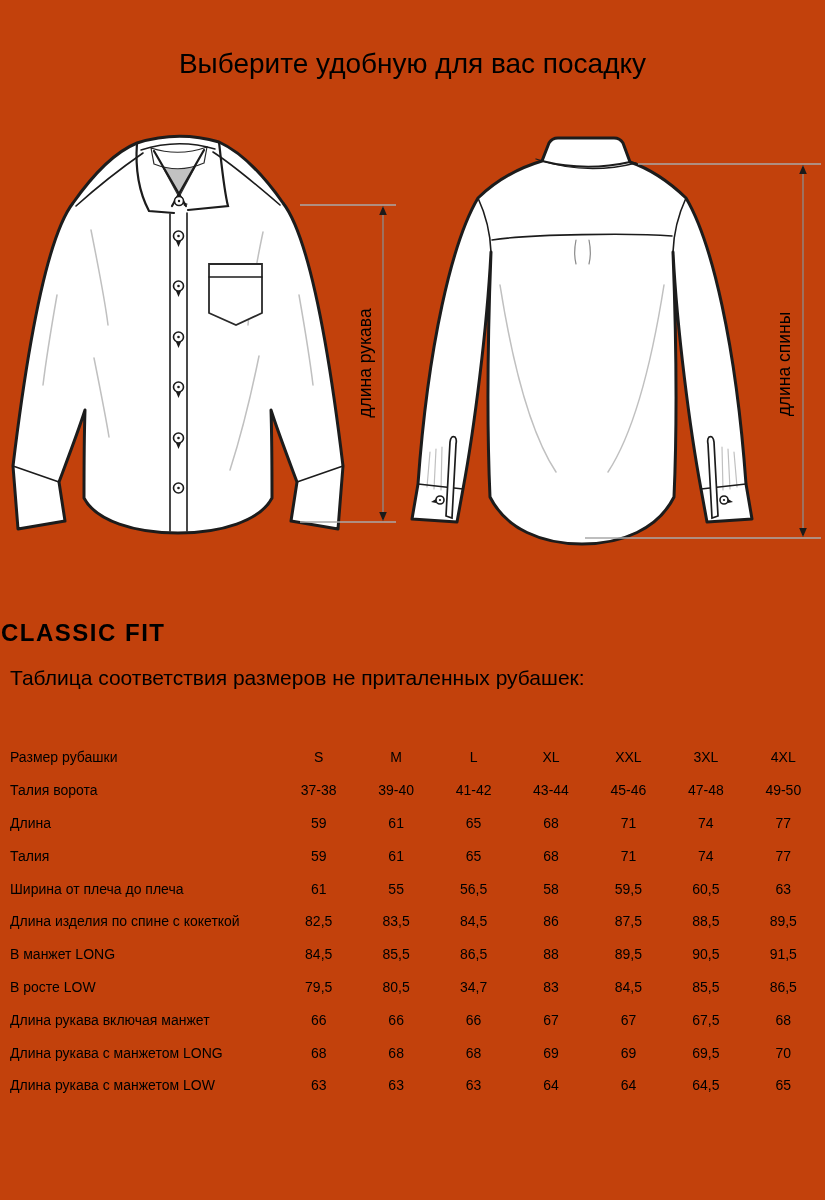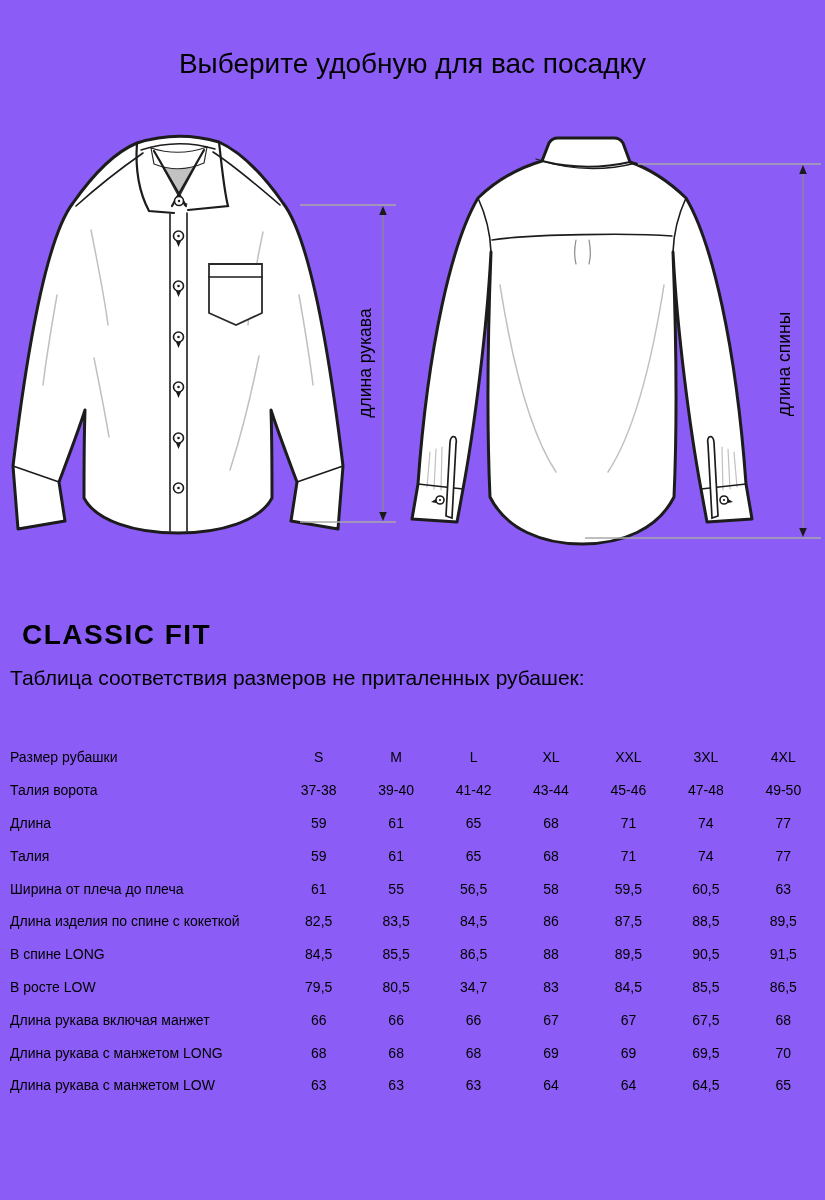--- a/index.html
+++ b/index.html
@@ -1,33 +1,33 @@
 <!DOCTYPE html>
 <html><head>
 <meta charset="utf-8">
 <style>
   html,body{margin:0;padding:0;background:#fff;}
-  .canvas{position:relative;width:825px;height:1200px;background:#8b5cf6;overflow:hidden;
+  .canvas{position:relative;width:825px;height:1200px;background:#c2410c;overflow:hidden;
           font-family:"Liberation Sans",sans-serif;color:#000;}
   .page-title{position:absolute;top:47px;left:0;width:100%;text-align:center;
               font-size:28px;line-height:34px;font-weight:400;}
   svg.diagram{position:absolute;left:0;top:0;}
   .outline{fill:#fff;stroke:#1c1c1c;stroke-width:3;stroke-linejoin:round;stroke-linecap:round;}
   .ln{fill:none;stroke:#1c1c1c;stroke-width:1.6;stroke-linecap:round;}
   .ln2{fill:none;stroke:#1c1c1c;stroke-width:2.2;stroke-linecap:round;}
   .fillw{fill:#fff;stroke:#2a2a2a;stroke-width:1.2;}
   .crease{fill:none;stroke:#c0c0c0;stroke-width:1.5;stroke-linecap:round;}
   .pleat{fill:none;stroke:#8a8a8a;stroke-width:1.2;stroke-linecap:round;}
   .dimext{stroke:#a8a8a8;stroke-width:1.3;}
   .dimline{stroke:#8c8c8c;stroke-width:1.3;}
   .arrow{fill:#1a1a1a;stroke:none;}
   .btn{fill:#fff;stroke:#1c1c1c;stroke-width:1.6;}
   .dot{fill:#1c1c1c;stroke:none;}
   text.dim-label{font-size:17.5px;fill:#000;font-family:"Liberation Sans",sans-serif;}
-  .fit-heading{position:absolute;left:22px;top:619px;font-size:28px;font-weight:700;letter-spacing:1.5px;}
+  .fit-heading{position:absolute;left:1px;top:619px;font-size:24px;font-weight:700;letter-spacing:1.5px;}
   .fit-subtitle{position:absolute;left:10px;top:666px;font-size:21px;}
   .size-table{position:absolute;left:10px;top:741px;width:812px;}
   .trow{display:grid;grid-template-columns:270px repeat(7,1fr);height:32.8px;align-items:center;font-size:14px;}
   .tlabel{white-space:nowrap;text-align:left;}
   .tcell{text-align:center;}
 </style>
 </head>
 <body>
 
 <div class="canvas">
@@ -248,21 +248,21 @@
         <div class="tlabel">Длина изделия по спине с кокеткой</div>
         <div class="tcell">82,5</div>
         <div class="tcell">83,5</div>
         <div class="tcell">84,5</div>
         <div class="tcell">86</div>
         <div class="tcell">87,5</div>
         <div class="tcell">88,5</div>
         <div class="tcell">89,5</div>
       </div>
       <div class="trow">
-        <div class="tlabel">В спине LONG</div>
+        <div class="tlabel">В манжет LONG</div>
         <div class="tcell">84,5</div>
         <div class="tcell">85,5</div>
         <div class="tcell">86,5</div>
         <div class="tcell">88</div>
         <div class="tcell">89,5</div>
         <div class="tcell">90,5</div>
         <div class="tcell">91,5</div>
       </div>
       <div class="trow">
         <div class="tlabel">В росте LOW</div>

